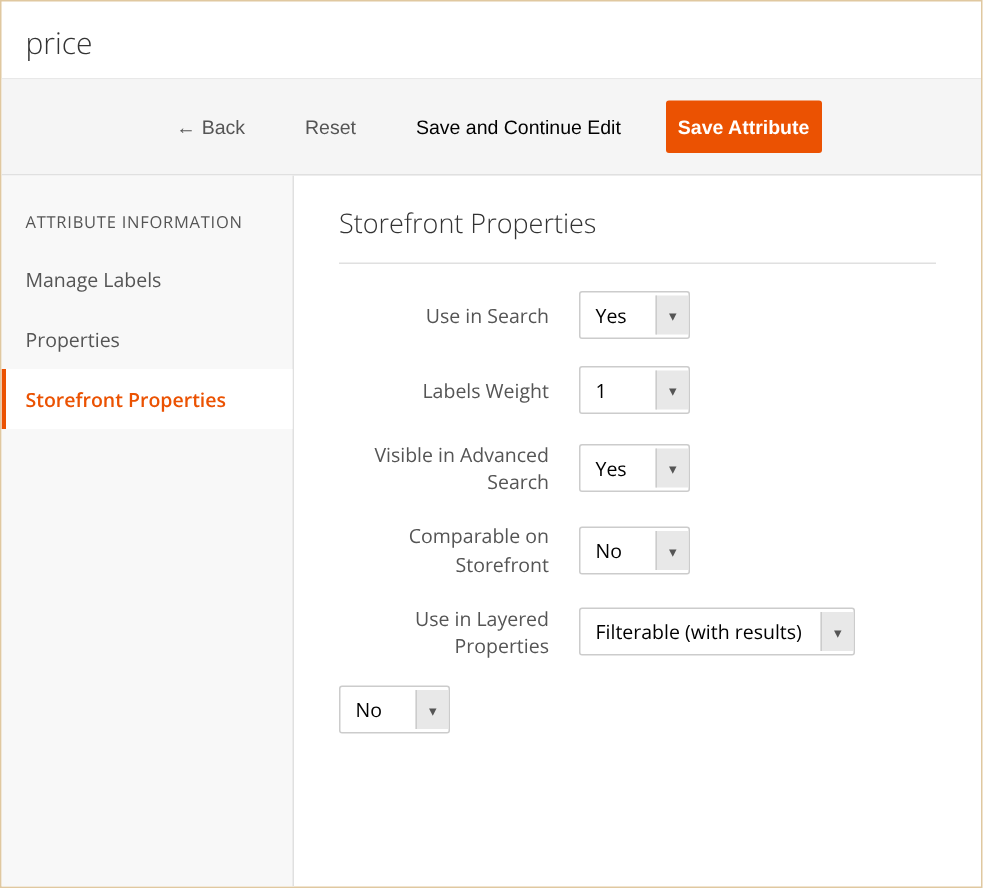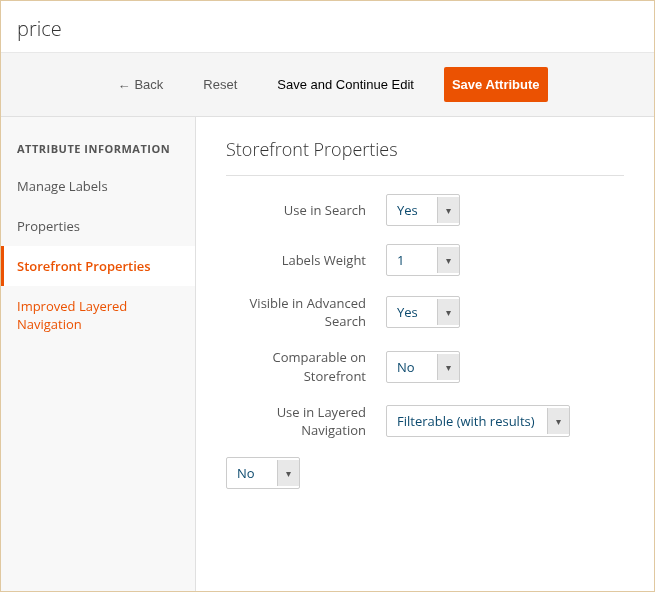--- a/index.html
+++ b/index.html
@@ -72,21 +72,21 @@
     .sidebar {
       width: 195px;
       min-width: 195px;
       background: #f8f8f8;
       border-right: 1px solid #e0e0e0;
       padding: 10px 0;
     }
 
     .sidebar-section-title {
       font-size: 11px;
-      font-weight: 700;
+      font-weight: 400;
       text-transform: uppercase;
       color: #555;
       padding: 14px 16px 10px;
       letter-spacing: 0.5px;
     }
 
     .sidebar-item {
       padding: 11px 16px;
       cursor: pointer;
       color: #555;
@@ -147,21 +147,21 @@
       align-items: center;
       border: 1px solid #ccc;
       border-radius: 2px;
       background: #fff;
       overflow: hidden;
     }
 
     .select-value {
       padding: 6px 10px;
       font-size: 13px;
-      color: #0c4a6e;
+      color: #000000;
       min-width: 50px;
     }
 
     .select-arrow {
       background: #e8e8e8;
       padding: 6px 8px;
       border-left: 1px solid #ccc;
       cursor: pointer;
       font-size: 10px;
       color: #555;
@@ -200,23 +200,20 @@
     <div class="sidebar-section-title">ATTRIBUTE INFORMATION</div>
     <div class="sidebar-item">
       <span>Manage Labels</span>
     </div>
     <div class="sidebar-item">
       <span>Properties</span>
     </div>
     <div class="sidebar-item active">
       <span>Storefront Properties</span>
     </div>
-    <div class="sidebar-item nav-active">
-      <span>Improved Layered Navigation</span>
-    </div>
   </div>
 
   <div class="content-area">
     <div class="section-title">Storefront Properties</div>
 
     <div class="form-row">
       <div class="form-label">Use in Search</div>
       <div class="form-control">
         <div class="select-wrapper">
           <span class="select-value">Yes</span>
@@ -249,21 +246,21 @@
       <div class="form-label">Comparable on Storefront</div>
       <div class="form-control">
         <div class="select-wrapper">
           <span class="select-value">No</span>
           <span class="select-arrow">▾</span>
         </div>
       </div>
     </div>
 
     <div class="form-row">
-      <div class="form-label">Use in Layered Navigation</div>
+      <div class="form-label">Use in Layered Properties</div>
       <div class="form-control">
         <div class="select-wrapper select-wide">
           <span class="select-value">Filterable (with results)</span>
           <span class="select-arrow">▾</span>
         </div>
       </div>
     </div>
 
     <div class="form-row">
       <div class="form-control">

